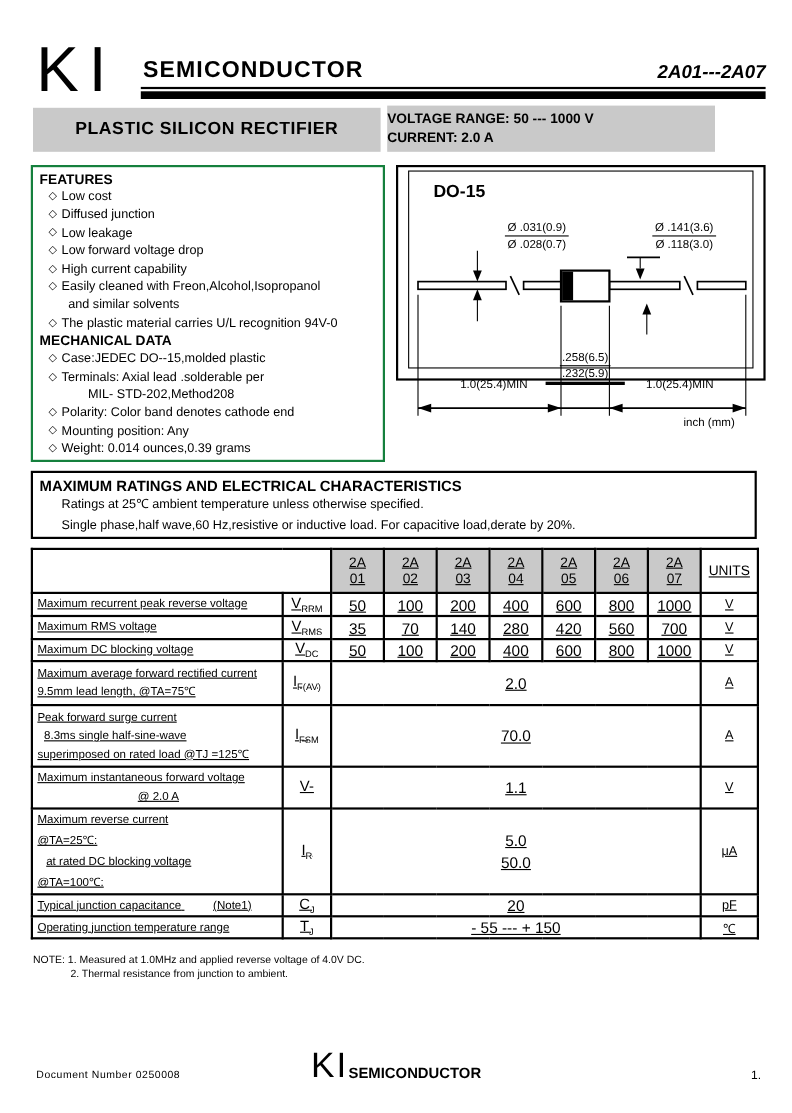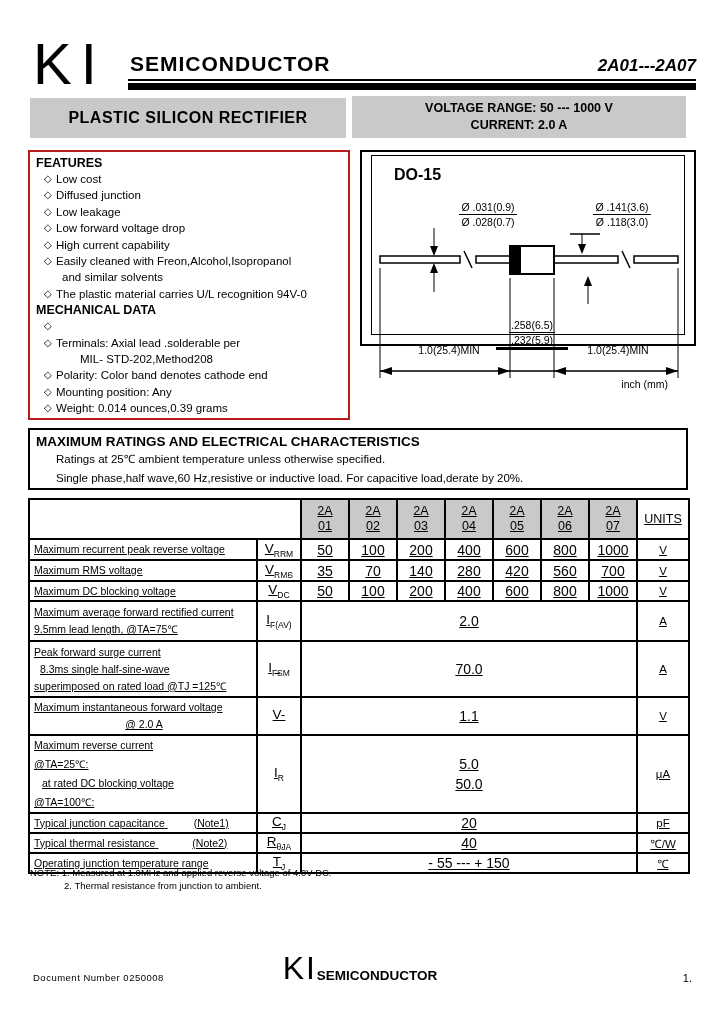--- a/index.html
+++ b/index.html
@@ -10,26 +10,26 @@
   .logo{position:absolute;left:33px;top:34px;font-size:58px;line-height:60px;
         font-weight:400;letter-spacing:9px;}
   .brand{position:absolute;left:130px;top:52px;font-size:21px;font-weight:700;letter-spacing:1px;}
   .part-range{position:absolute;right:24px;top:56px;font-size:17px;font-weight:700;font-style:italic;}
   .rule-thin{position:absolute;left:128px;top:79px;width:568px;height:2px;background:#000;}
   .rule-thick{position:absolute;left:128px;top:83px;width:568px;height:7px;background:#000;}
 
   
   .product-box{position:absolute;left:30px;top:98px;width:316px;height:40px;background:#c9c9c9;
                display:flex;align-items:center;justify-content:center;font-size:16px;font-weight:700;letter-spacing:.5px;}
-  .range-box{position:absolute;left:352px;top:96px;width:334px;height:42px;background:#c9c9c9;
-             display:flex;flex-direction:column;align-items:center;justify-content:center;
+  .range-box{position:absolute;left:352px;top:96px;width:298px;height:42px;background:#c9c9c9;
+             display:flex;flex-direction:column;align-items:flex-start;justify-content:center;
              font-size:12.5px;font-weight:700;line-height:17px;}
 
   
-  .feat-panel{position:absolute;left:28px;top:150px;width:322px;height:270px;border:2px solid #b91c1c;
+  .feat-panel{position:absolute;left:28px;top:150px;width:322px;height:270px;border:2px solid #15803d;
               box-sizing:border-box;padding:3px 6px 0 6px;}
   .sec-head{font-size:12.5px;font-weight:700;line-height:16px;}
   .li{display:flex;align-items:flex-start;font-size:11.5px;line-height:16.4px;}
   .li .bullet{width:12px;margin-left:8px;flex:none;font-size:10px;}
   .li.cont{padding-left:26px;}
 
   
   .pkg-panel{position:absolute;left:360px;top:150px;width:336px;height:196px;border:2px solid #000;box-sizing:border-box;}
   .pkg-inner{position:absolute;left:9px;top:3px;right:9px;bottom:9px;border:1px solid #000;}
   .pkg-name{position:absolute;left:22px;top:10px;font-size:16px;font-weight:700;}
@@ -121,20 +121,21 @@
         <span>and similar solvents</span>
       </div>
     <div class="li">
         <span class="bullet">◇</span>
         <span>The plastic material carries U/L recognition 94V-0</span>
       </div>
 
     <div class="sec-head">MECHANICAL DATA</div>
     <div class="li">
         <span class="bullet">◇</span>
+        <span>Case:JEDEC DO--15,molded plastic</span>
       </div>
     <div class="li">
         <span class="bullet">◇</span>
         <span>Terminals: Axial lead .solderable per</span>
       </div>
     <div class="li cont">
         <span style="padding-left:18px">MIL- STD-202,Method208</span>
       </div>
     <div class="li">
         <span class="bullet">◇</span>
@@ -350,29 +351,20 @@
     <tr class="h20">
       <td class="lbl">
         <span>Typical junction capacitance</span>
         <span style="padding-left:26px">(Note1)</span>
       </td>
       <td class="sym"><span>C</span><sub>J</sub></td>
       <td class="val" colspan="7">20</td>
       <td class="unit">pF</td>
     </tr>
 
-    <tr class="h20">
-      <td class="lbl">
-        <span>Typical thermal resistance</span>
-        <span style="padding-left:34px">(Note2)</span>
-      </td>
-      <td class="sym"><span>R</span><sub>θJA</sub></td>
-      <td class="val" colspan="7">40</td>
-      <td class="unit">℃/W</td>
-    </tr>
 
     <tr class="h20">
       <td class="lbl">Operating junction temperature range</td>
       <td class="sym"><span>T</span><sub>J</sub></td>
       <td class="val" colspan="7">- 55 --- + 150</td>
       <td class="unit">℃</td>
     </tr>
 
   </tbody>
     </table>

